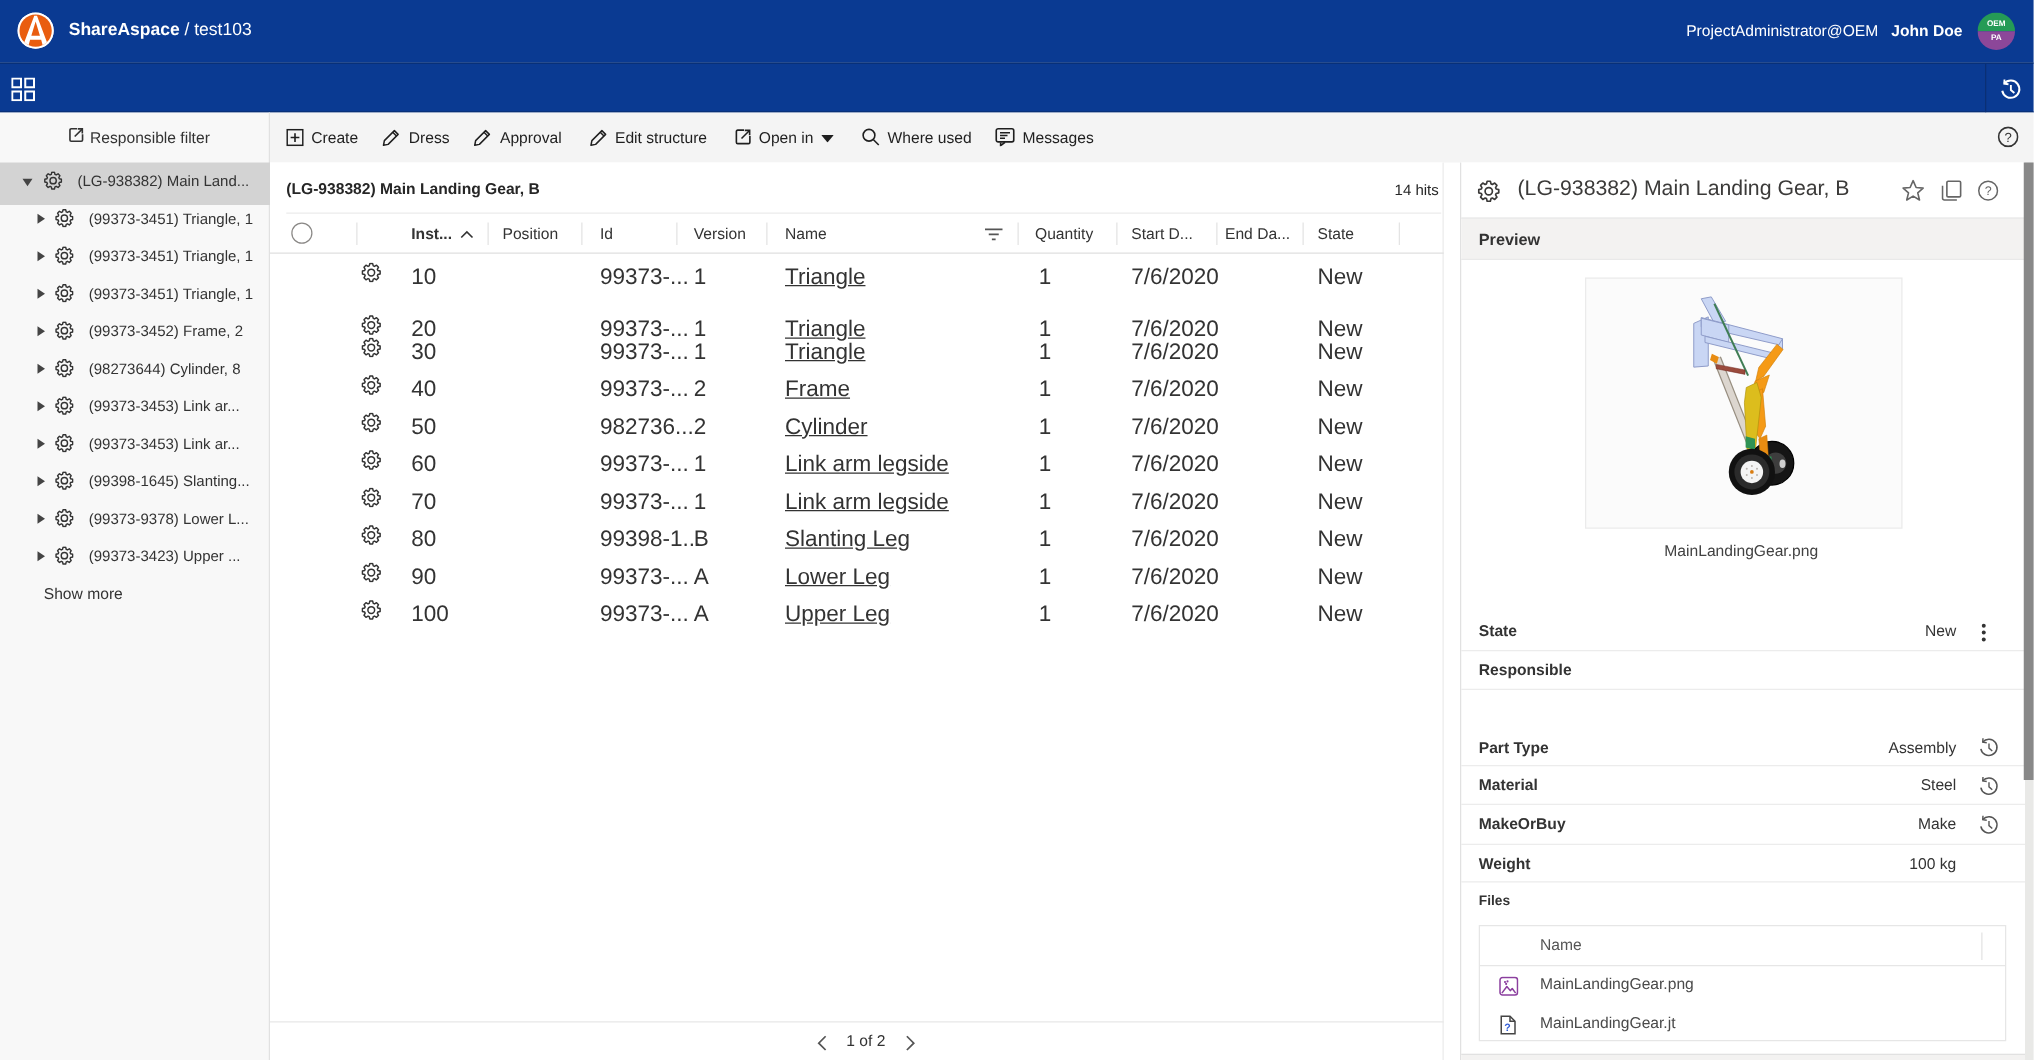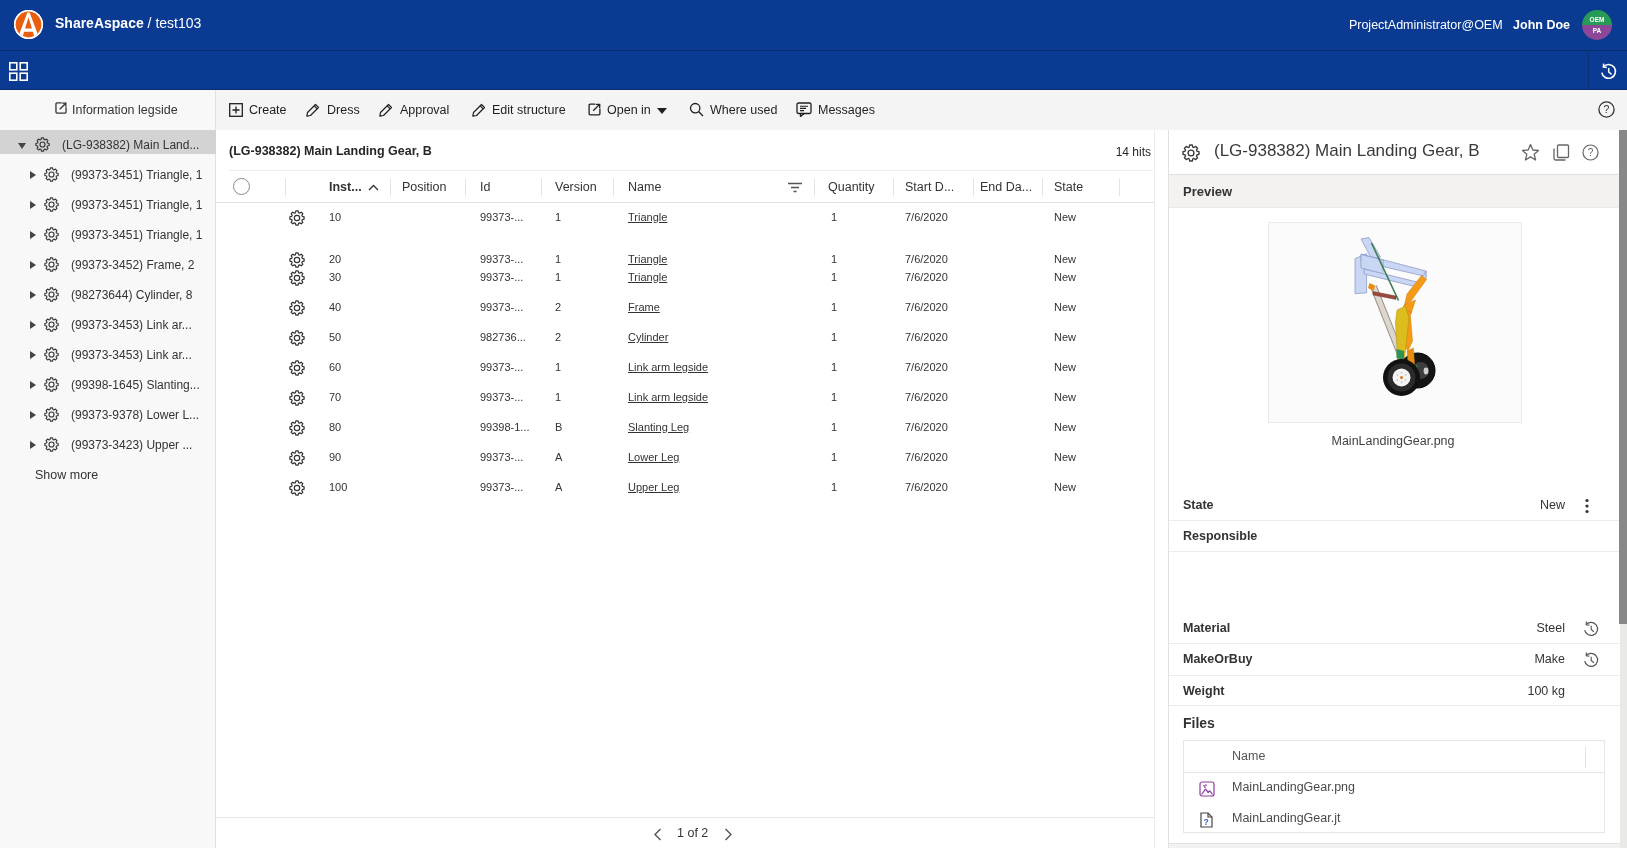--- a/index.html
+++ b/index.html
@@ -18,21 +18,21 @@
 
 
 #tabbar { position:absolute; left:0; top:50px; width:1627px; height:40px; background:#0a3a92; border-top:1px solid #082e70; border-bottom:1px solid #082e70; }
 #tabbar .tab { position:absolute; left:39px; top:0; width:159px; height:38px; background:#3560b1; color:#fff; font-size:13.5px; text-align:center; line-height:40px; }
 #tabbar .vdiv { position:absolute; left:1588px; top:0; width:1px; height:40px; background:#0a2f74; }
 
 
 #sidebar { position:absolute; left:0; top:90px; width:216px; height:758px; background:#f8f8f8; border-right:1px solid #e1e1e1; }
 #infofilter { position:absolute; left:0; top:0; width:216px; height:40px; }
 #infofilter span { position:absolute; left:72px; top:13px; font-size:12.5px; color:#333; }
-.trow { position:absolute; left:0; width:216px; height:24px; font-size:12px; color:#333; }
+.trow { position:absolute; left:0; width:216px; height:34px; font-size:12px; color:#333; }
 .trow.sel { background:#d3d3d3; }
 .trow .lbl { position:absolute; top:8px; white-space:nowrap; }
 .caret { position:absolute; top:11px; width:0; height:0; }
 .caret.right { border-left:6px solid #444; border-top:4.5px solid transparent; border-bottom:4.5px solid transparent; }
 .caret.down { border-top:6px solid #444; border-left:4.5px solid transparent; border-right:4.5px solid transparent; top:13px; }
 #showmore { position:absolute; left:35px; top:378px; font-size:12.5px; color:#333; }
 
 
 #toolbar { position:absolute; left:216px; top:90px; width:1411px; height:40px; background:#f4f4f4; }
 .tbtn { position:absolute; top:0; height:40px; font-size:12.5px; color:#1f1f1f; }
@@ -41,21 +41,21 @@
 
 #center { position:absolute; left:216px; top:130px; width:939px; height:718px; background:#fff; border-right:1px solid #ececec; }
 #listtitle { position:absolute; left:13px; top:0; width:924px; height:41px; border-bottom:1px solid #ececec; }
 #listtitle .t { position:absolute; left:0; top:14px; font-size:12.5px; font-weight:bold; color:#262626; }
 #listtitle .h { position:absolute; right:2px; top:15px; font-size:12px; color:#262626; }
 
 #thead { position:absolute; left:0; top:41px; width:939px; height:32px; border-bottom:1px solid #e0e0e0; font-size:12.5px; color:#333; }
 #thead .cs { position:absolute; top:7px; height:18px; width:1px; background:#e4e4e4; }
 #thead div.hc { position:absolute; top:9px; white-space:nowrap; }
 .radio { position:absolute; left:17px; top:7px; width:17px; height:17px; border:1px solid #8a8886; border-radius:50%; }
-.row { position:absolute; left:0; width:939px; height:30px; font-size:11px; color:#333; }
+.row { position:absolute; left:0; width:939px; height:30px; font-size:18px; color:#333; }
 .row div { position:absolute; top:8px; white-space:nowrap; }
 .row .nm { text-decoration:underline; }
 
 #pager { position:absolute; left:0; top:687px; width:939px; height:31px; border-top:1px solid #e8e8e8; font-size:12.5px; color:#333; }
 #pager .pc { position:absolute; top:8px; }
 
 
 #panel { position:absolute; left:1168px; top:130px; width:452px; height:718px; background:#fff; border-left:1px solid #e1e1e1; }
 #phead { position:absolute; left:0; top:0; width:452px; height:45px; border-bottom:1px solid #e1e1e1; }
 #phead .t { position:absolute; left:45px; top:11px; font-size:17px; color:#3b3a39; white-space:nowrap; }
@@ -65,21 +65,21 @@
 #sec-part { top:331px; height:29px; border-top:1px solid #e1e1e1; border-bottom:1px solid #e1e1e1; }
 #sec-part span { position:absolute; left:14px; top:6px; font-size:14.5px; }
 #sec-content { top:422px; height:31px; border-top:1px solid #e1e1e1; border-bottom:1px solid #e1e1e1; }
 #sec-content span { position:absolute; left:14px; top:7.5px; font-size:14.5px; }
 #imgframe { position:absolute; left:99px; top:92px; width:254px; height:201px; border:1px solid #ebebeb; background:#fbfbfb; }
 #imgcap { position:absolute; left:0; top:304px; width:448px; text-align:center; font-size:12.5px; color:#424242; }
 .prow { position:absolute; left:0; width:452px; border-bottom:1px solid #ececec; font-size:12.5px; color:#333; }
 .prow .k { position:absolute; left:14px; font-weight:bold; }
 .prow .v { position:absolute; right:56px; }
 .prow .ic { position:absolute; left:414px; }
-#files-label { position:absolute; left:14px; top:585px; font-size:14px; font-weight:bold; color:#333; }
+#files-label { position:absolute; left:14px; top:585px; font-size:11px; font-weight:bold; color:#333; }
 #ftable { position:absolute; left:14px; top:610px; width:422px; height:93px; border:1px solid #e6e6e6; font-size:12.5px; color:#4a4a4a; }
 #ftable .fh { position:absolute; left:0; top:0; width:420px; height:32px; border-bottom:1px solid #e6e6e6; }
 #ftable .fh span { position:absolute; left:48px; top:8px; color:#555; }
 #ftable .fh .vs { position:absolute; left:401px; top:5px; width:1px; height:22px; background:#e4e4e4; }
 .frow { position:absolute; left:0; width:420px; height:31px; }
 .frow span { position:absolute; left:48px; top:7px; }
 .frow svg { position:absolute; left:15px; top:8px; }
 #panel-bottom { position:absolute; left:0; top:713px; width:452px; height:5px; background:#f3f2f1; border-top:1px solid #e1e1e1; }
 
 
@@ -131,21 +131,21 @@
 
   <div id="sidebar">
     <div id="infofilter">
       <svg style="position:absolute;left:54px;top:11px" width="14" height="14" viewBox="0 0 15 15">
         <g fill="none" stroke="#333" stroke-width="1.4">
         <path d="M8.2 2.1 L3.2 2.1 Q2.1 2.1 2.1 3.2 L2.1 11.8 Q2.1 12.9 3.2 12.9 L11.8 12.9 Q12.9 12.9 12.9 11.8 L12.9 6.8"></path>
         <path d="M6.2 8.8 L12.6 2.4"></path>
         <path d="M8.8 2.3 L12.7 2.3 L12.7 6.2"></path>
         </g>
       </svg>
-      <span>Information legside</span>
+      <span>Responsible filter</span>
     </div>
     <div class="trow sel" style="top:40px">
         <div class="caret down" style="left:18px"></div>
         <svg style="position:absolute;left:35px;top:7px" width="15" height="15" viewBox="0 0 16 16">
           <g fill="none" stroke="#333" stroke-width="1.2" stroke-linejoin="round">
             <path d="M6.87 0.89 L9.13 0.89 L9.61 2.74 L10.58 3.14 L12.23 2.18 L13.82 3.77 L12.86 5.42 L13.26 6.39 L15.11 6.87 L15.11 9.13 L13.26 9.61 L12.86 10.58 L13.82 12.23 L12.23 13.82 L10.58 12.86 L9.61 13.26 L9.13 15.11 L6.87 15.11 L6.39 13.26 L5.42 12.86 L3.77 13.82 L2.18 12.23 L3.14 10.58 L2.74 9.61 L0.89 9.13 L0.89 6.87 L2.74 6.39 L3.14 5.42 L2.18 3.77 L3.77 2.18 L5.42 3.14 L6.39 2.74 Z"></path>
             <circle cx="8" cy="8" r="2.7"></circle>
           </g>
         </svg>
         <div class="lbl" style="left:62px">(LG-938382) Main Land...</div>
@@ -592,20 +592,29 @@
         <div class="v" style="top:8px">New</div>
       <svg class="ic" style="top:8px;left:416px" width="4" height="16" viewBox="0 0 4 16">
           <circle cx="2" cy="2.5" r="1.6" fill="#333"></circle>
           <circle cx="2" cy="8" r="1.6" fill="#333"></circle>
           <circle cx="2" cy="13.5" r="1.6" fill="#333"></circle>
         </svg>
     </div>
     <div class="prow" style="top:391px;height:31px">
         <div class="k" style="top:8px">Responsible</div>
       </div>
+    <div class="prow" style="top:453px;height:30px">
+        <div class="k" style="top:8px">Part Type</div>
+        <div class="v" style="top:8px">Assembly</div>
+        <svg class="ic hist" style="top:7px" width="16" height="16" viewBox="0 0 17 17">
+          <path d="M3.4 3.8 A6.9 6.9 0 1 1 1.8 9.6" fill="none" stroke="#555" stroke-width="1.3"></path>
+          <path d="M3.6 0.6 L3.4 4.0 L6.8 4.4" fill="none" stroke="#555" stroke-width="1.2"></path>
+          <path d="M8.7 5.0 L8.7 9 L11.5 11.4" fill="none" stroke="#555" stroke-width="1.2"></path>
+        </svg>
+      </div>
     <div class="prow" style="top:514px;height:32px">
         <div class="k" style="top:8px">MakeOrBuy</div>
         <div class="v" style="top:8px">Make</div>
         <svg class="ic hist" style="top:8px" width="16" height="16" viewBox="0 0 17 17">
           <path d="M3.4 3.8 A6.9 6.9 0 1 1 1.8 9.6" fill="none" stroke="#555" stroke-width="1.3"></path>
           <path d="M3.6 0.6 L3.4 4.0 L6.8 4.4" fill="none" stroke="#555" stroke-width="1.2"></path>
           <path d="M8.7 5.0 L8.7 9 L11.5 11.4" fill="none" stroke="#555" stroke-width="1.2"></path>
         </svg>
       </div>
     <div class="prow" style="top:483px;height:31px">

